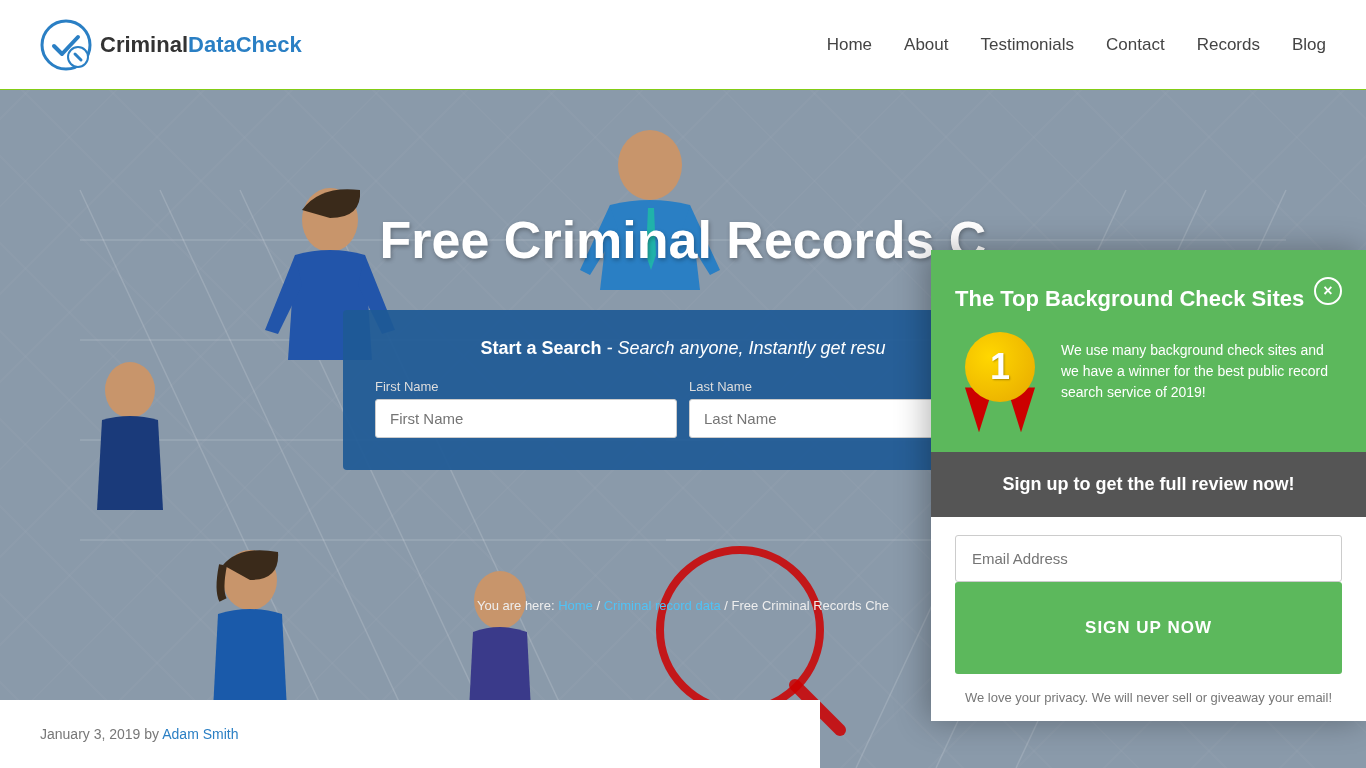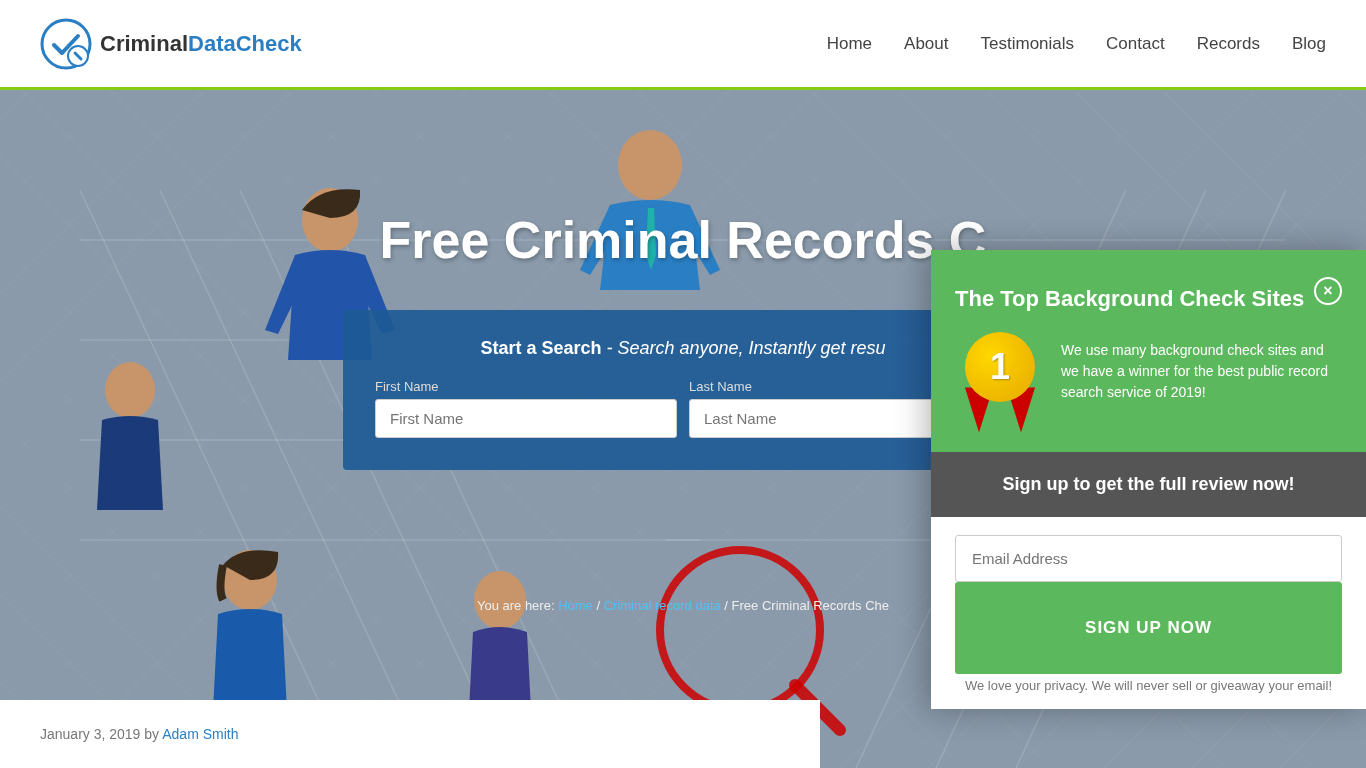--- a/index.html
+++ b/index.html
@@ -6,21 +6,21 @@
     body { font-family: Arial, sans-serif; width: 1366px; height: 768px; overflow: hidden; position: relative; background: #fff; }
 
     
     .header {
       background: #fff;
       height: 90px;
       display: flex;
       align-items: center;
       justify-content: space-between;
       padding: 0 40px;
-      border-bottom: 3px solid #84cc16;
+      border-bottom: 1px solid #84cc16;
       position: relative;
       z-index: 10;
     }
     .logo-area {
       display: flex;
       align-items: center;
       gap: 8px;
     }
     .logo-icon {
       width: 52px;
@@ -306,21 +306,21 @@
       font-size: 17px;
       font-weight: 900;
       letter-spacing: 1px;
       cursor: pointer;
       text-transform: uppercase;
     }
     .privacy-text {
       text-align: center;
       font-size: 13px;
       color: #777;
-      margin-top: 4px;
+      margin-top: 16px;
     }
   </style>
 </head>
 <body>
 
 <header class="header">
   <div class="logo-area">
     <svg class="logo-icon" viewBox="0 0 52 52">
       <circle cx="26" cy="26" r="24" fill="none" stroke="#2a7fc4" stroke-width="3"></circle>
       <polyline points="14,27 22,35 38,18" fill="none" stroke="#2a7fc4" stroke-width="4" stroke-linecap="round" stroke-linejoin="round"></polyline>

